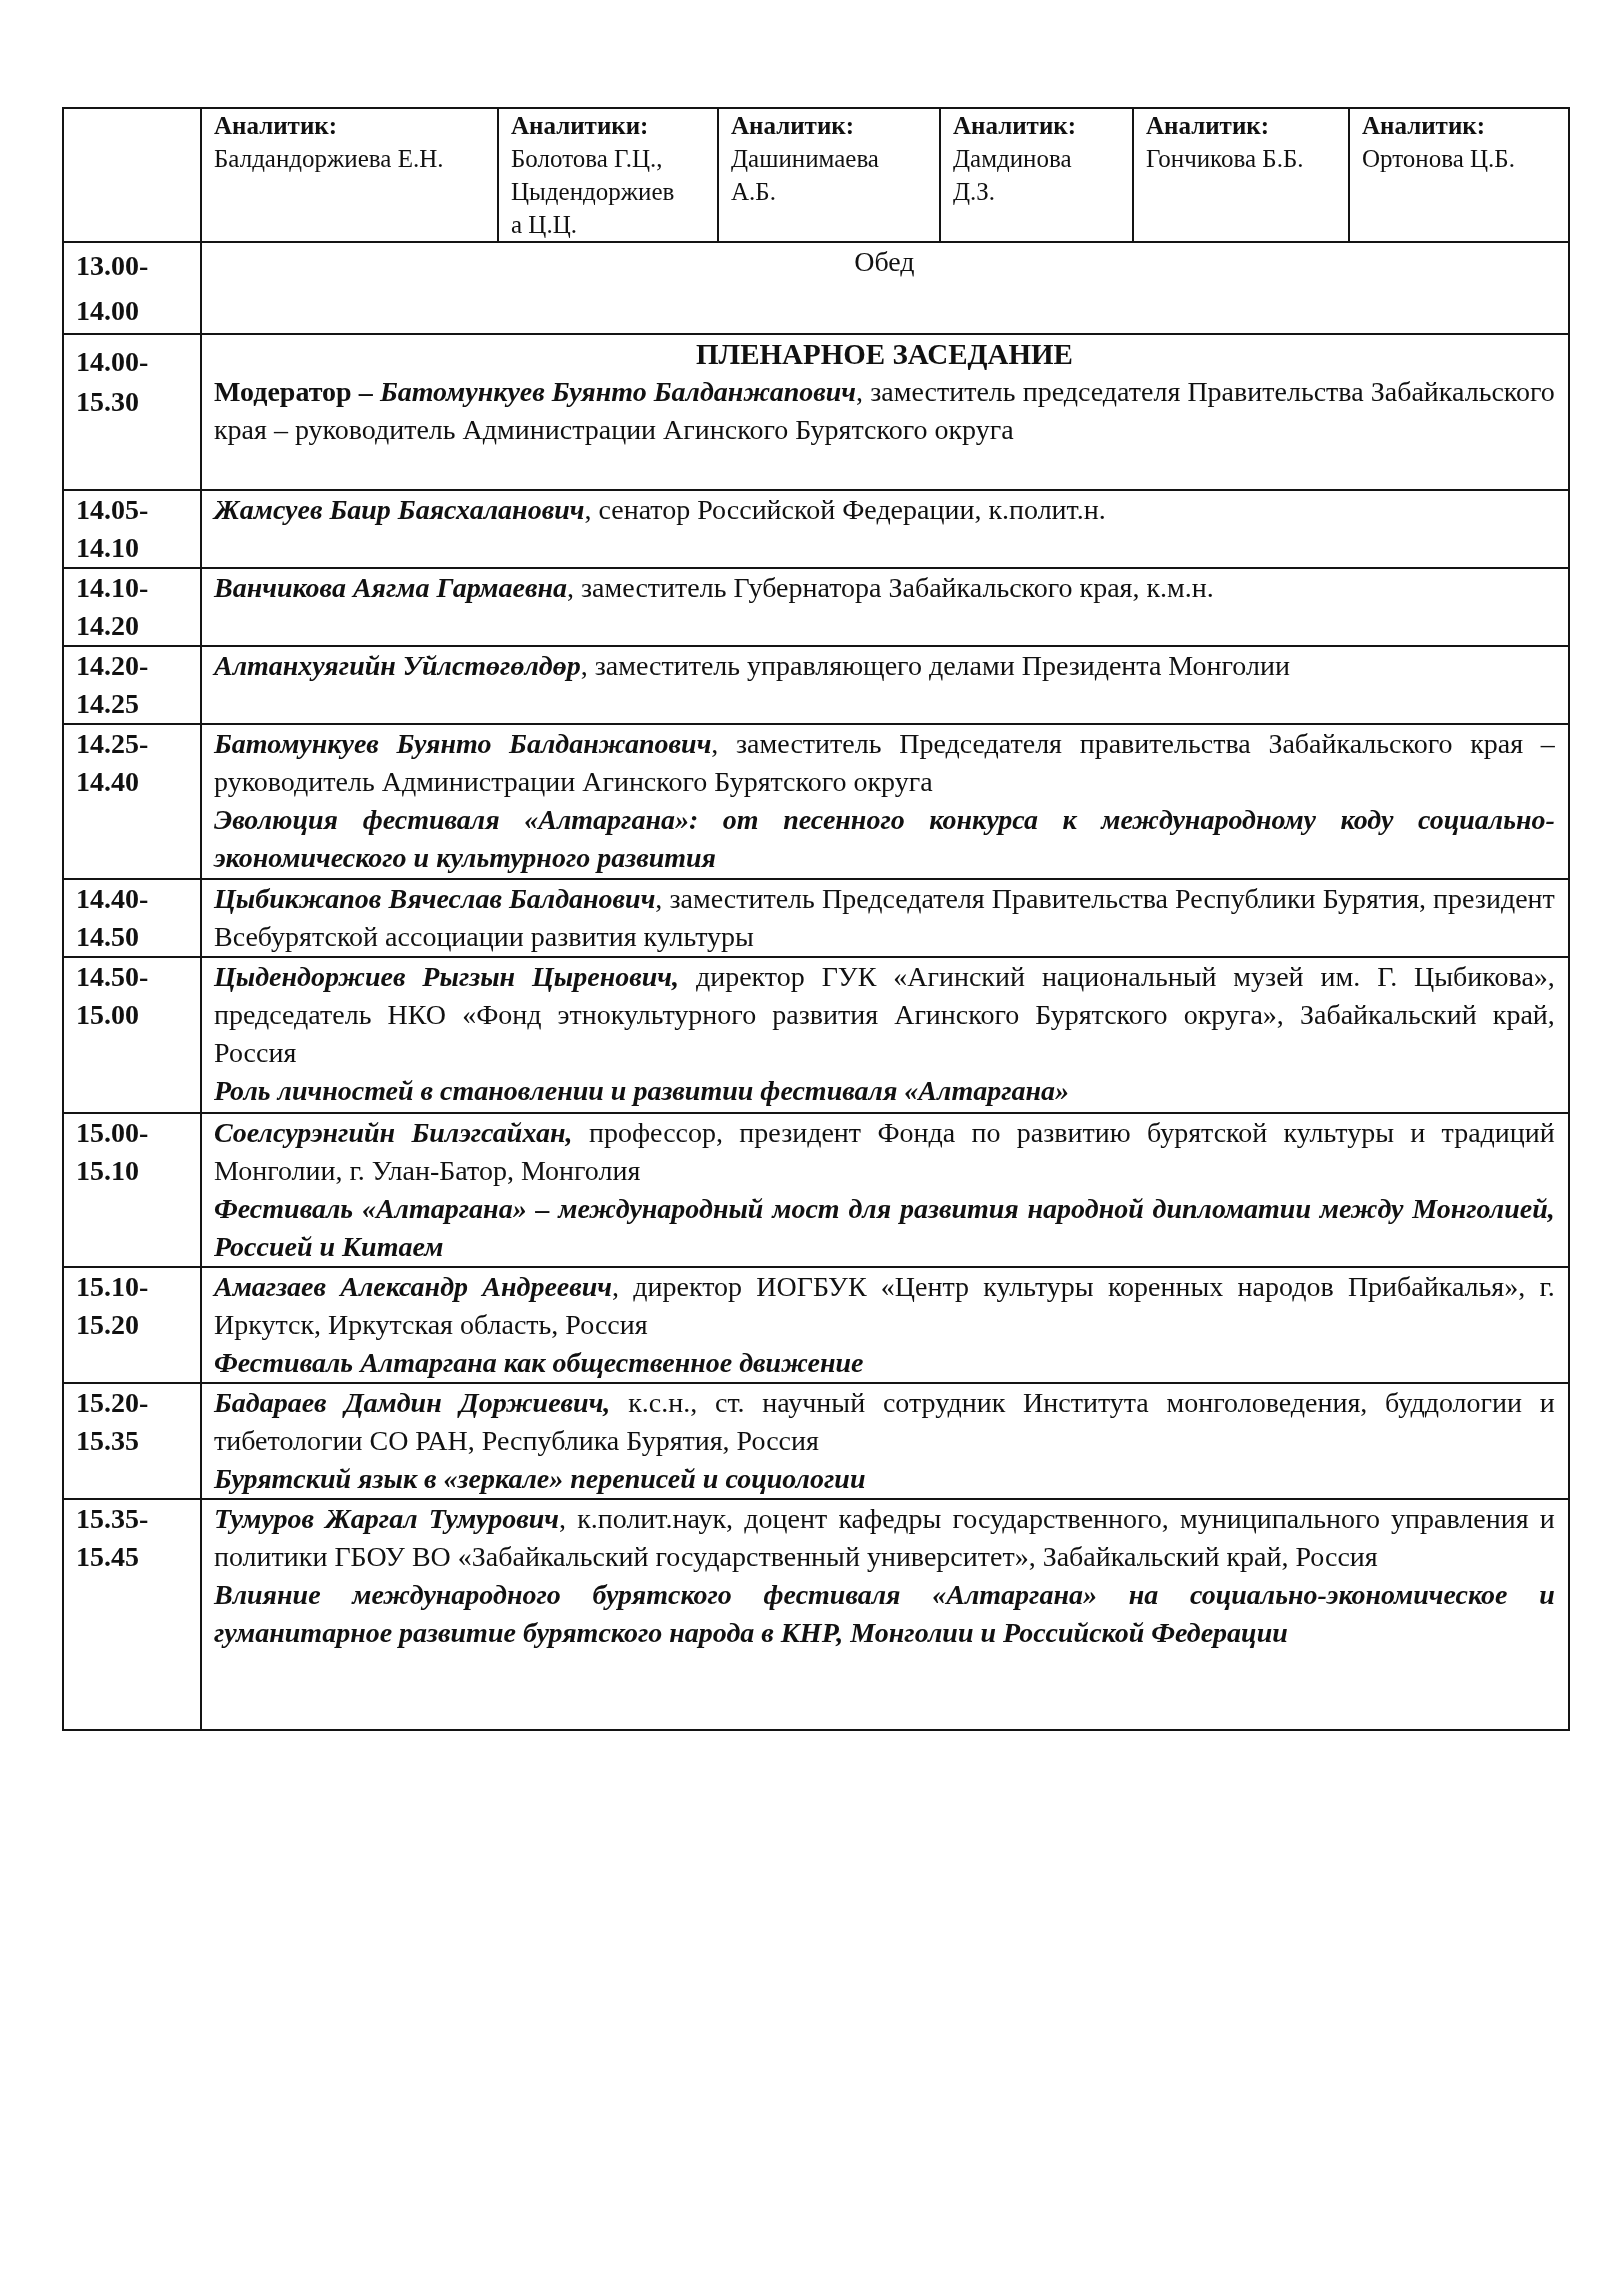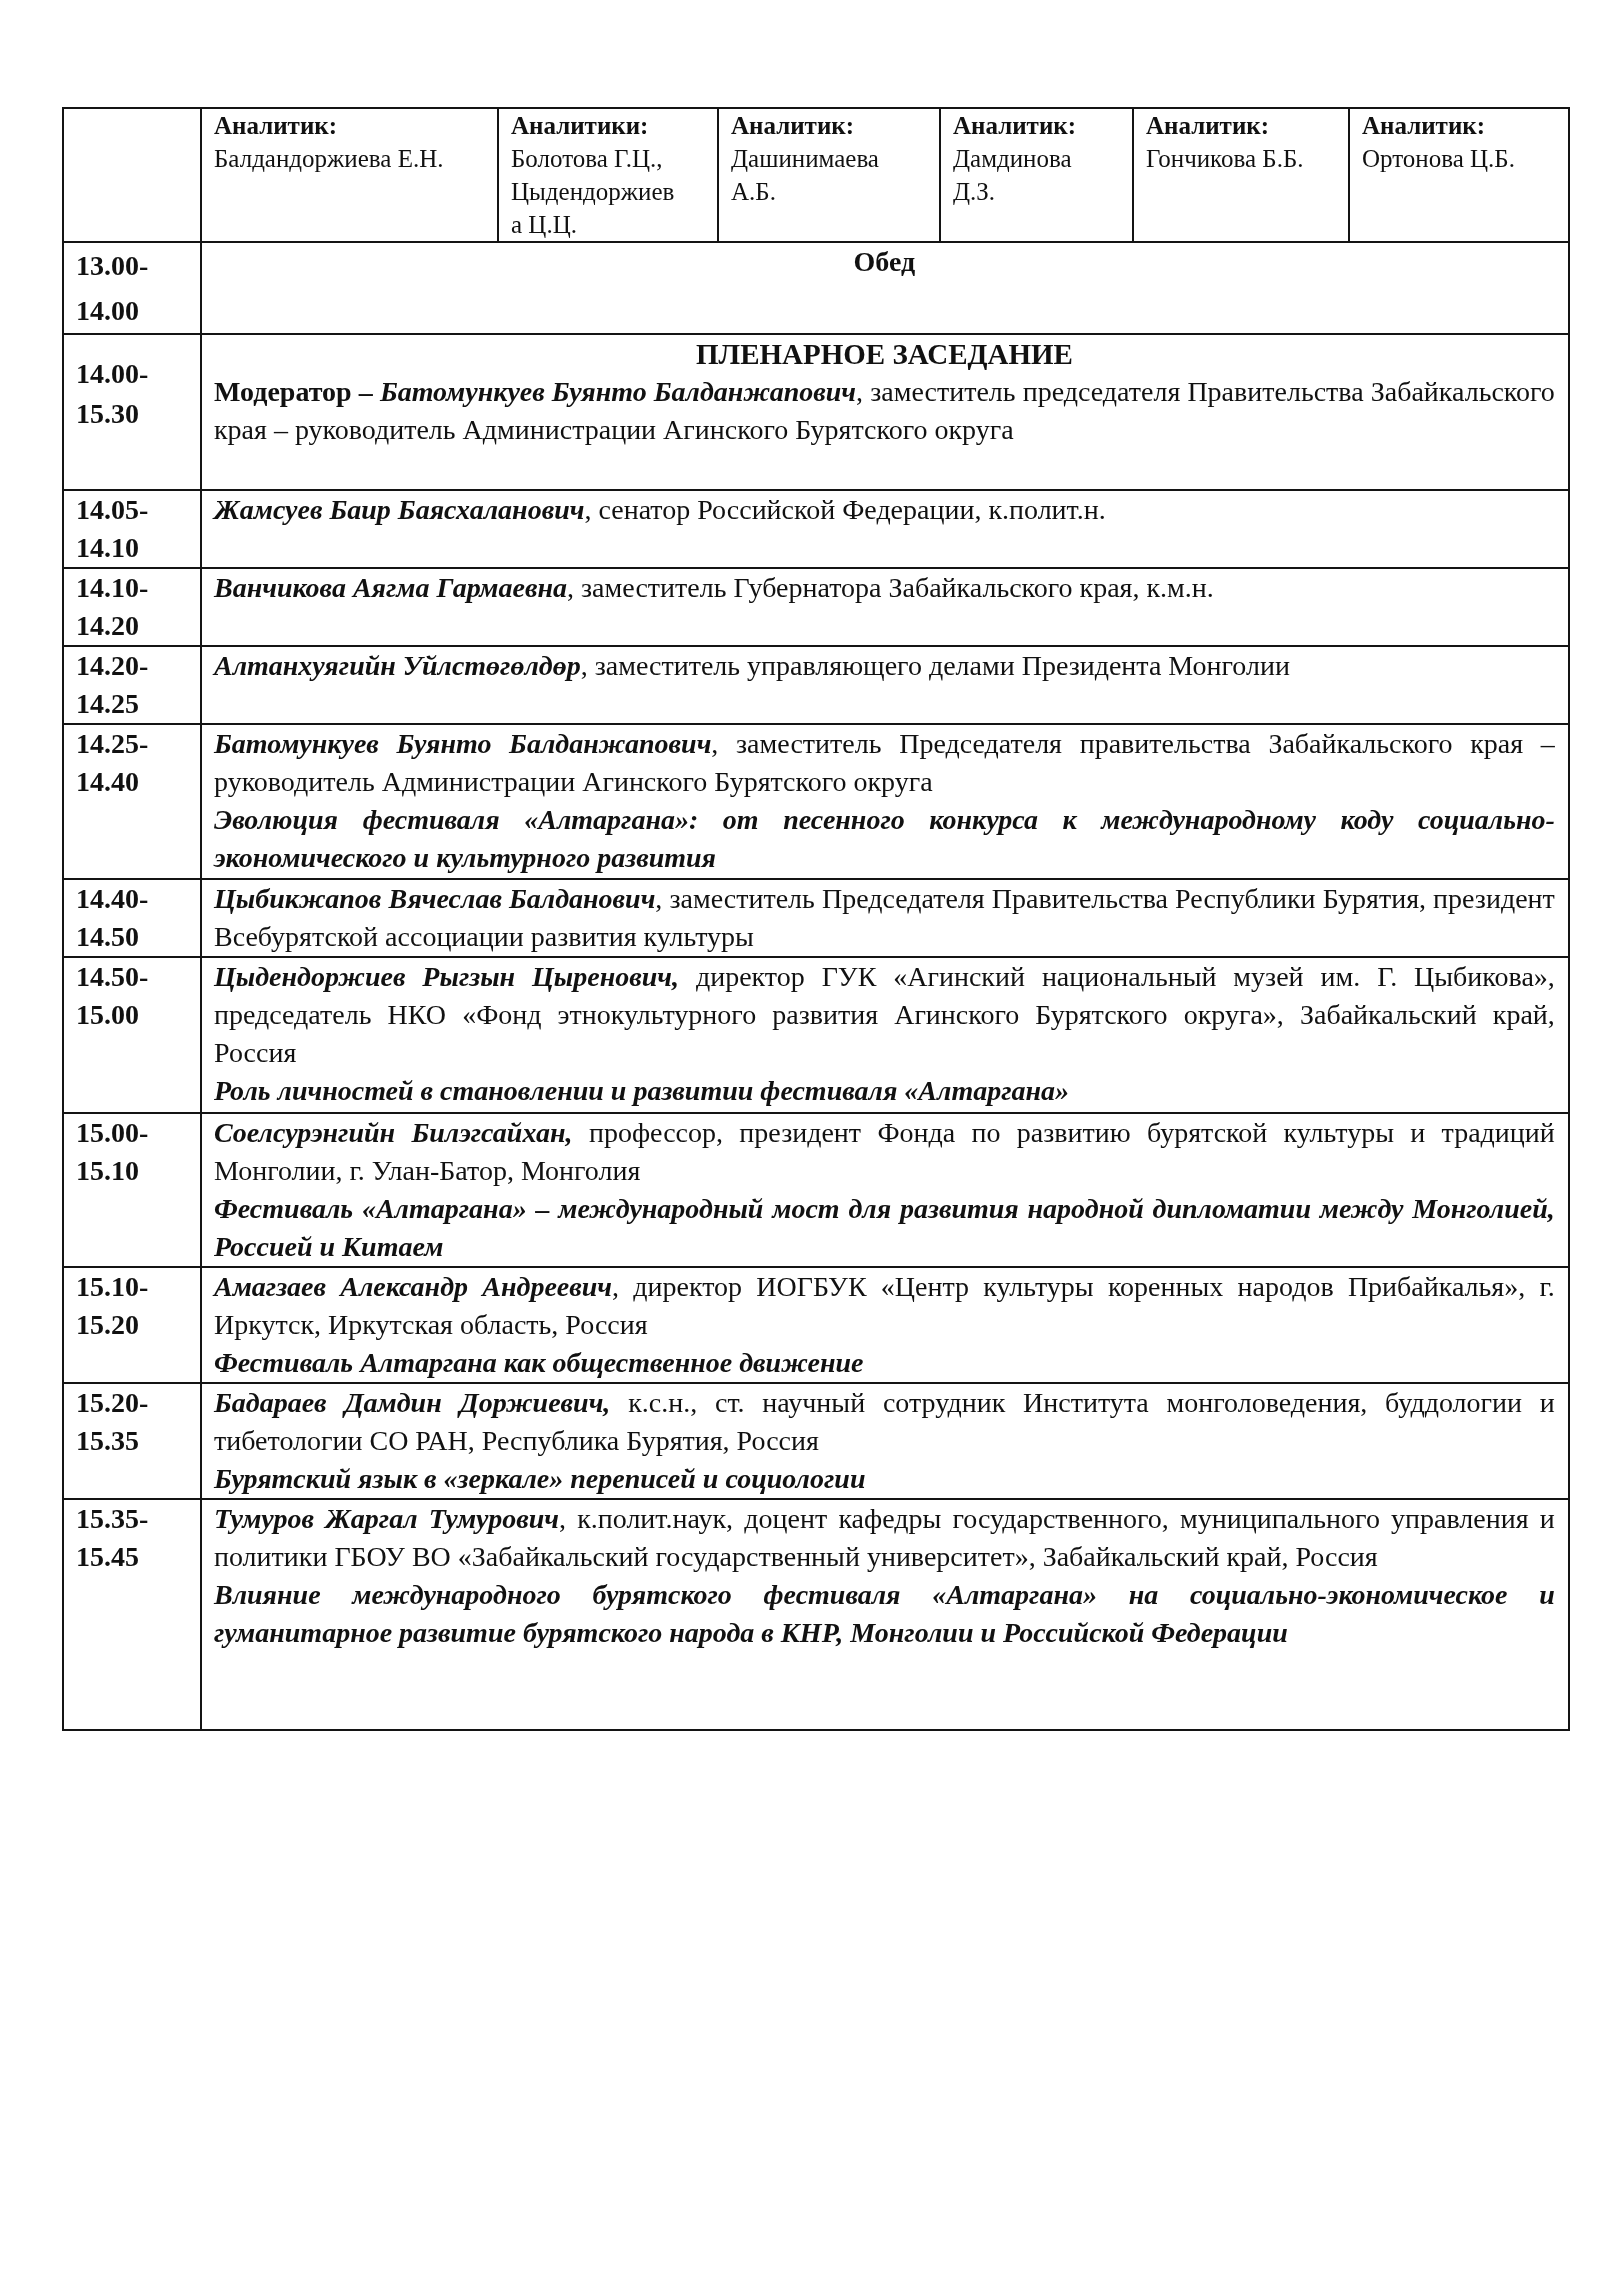--- a/index.html
+++ b/index.html
@@ -17,21 +17,21 @@
   table.program td {
     border: 2.6px solid #141414; vertical-align: top; padding: 0 13.2px 0 12px;
     box-sizing: border-box;
   }
   .col-time { width: 138px; }
   td.time { font-weight: bold; padding-left: 10.6px; white-space: pre-line; }
   td.time.tall { line-height: 45px; }
   .hdr td { font-size: 25px; line-height: 33px; padding-top: 2.6px; padding-left: 12px; padding-right: 6.6px; }
   .hdr .role { font-weight: bold; display: block; }
   .hdr .names { display: block; white-space: pre-line; }
-  .center { text-align: center; font-weight: bold; }
+  .center { text-align: center; font-weight: normal; }
   .bi { font-weight: bold; font-style: italic; }
   .b { font-weight: bold; }
   .topic { display: block; font-weight: bold; font-style: italic; text-align: justify; text-align-last: left; }
   .desc { display: block; text-align: justify; text-align-last: left; }
   .title { display: block; text-align: center; font-weight: bold; font-size: 29px; }
 </style>
 </head>
 <body>
 
 <div class="sheet">
@@ -79,21 +79,21 @@
     </td>
   </tr>
 
   <tr style="height:70px">
     <td class="time tall">13.00-
 14.00</td>
     <td colspan="6" class="center">Обед</td>
   </tr>
 
   <tr style="height:156px">
-    <td class="time" style="line-height:40px;padding-top:19px">14.00-
+    <td class="time" style="line-height:40px;padding-top:7px">14.00-
 15.30</td>
     <td colspan="6">
       <span class="title">ПЛЕНАРНОЕ ЗАСЕДАНИЕ</span>
       <span class="desc"><span class="b">Модератор</span><span class="b"> – </span><span class="bi">Батомункуев Буянто Балданжапович</span><span>, заместитель председателя Правительства Забайкальского края – руководитель Администрации Агинского Бурятского округа</span></span>
     </td>
   </tr>
 
   <tr style="height:77px">
     <td class="time">14.05-
 14.10</td>

